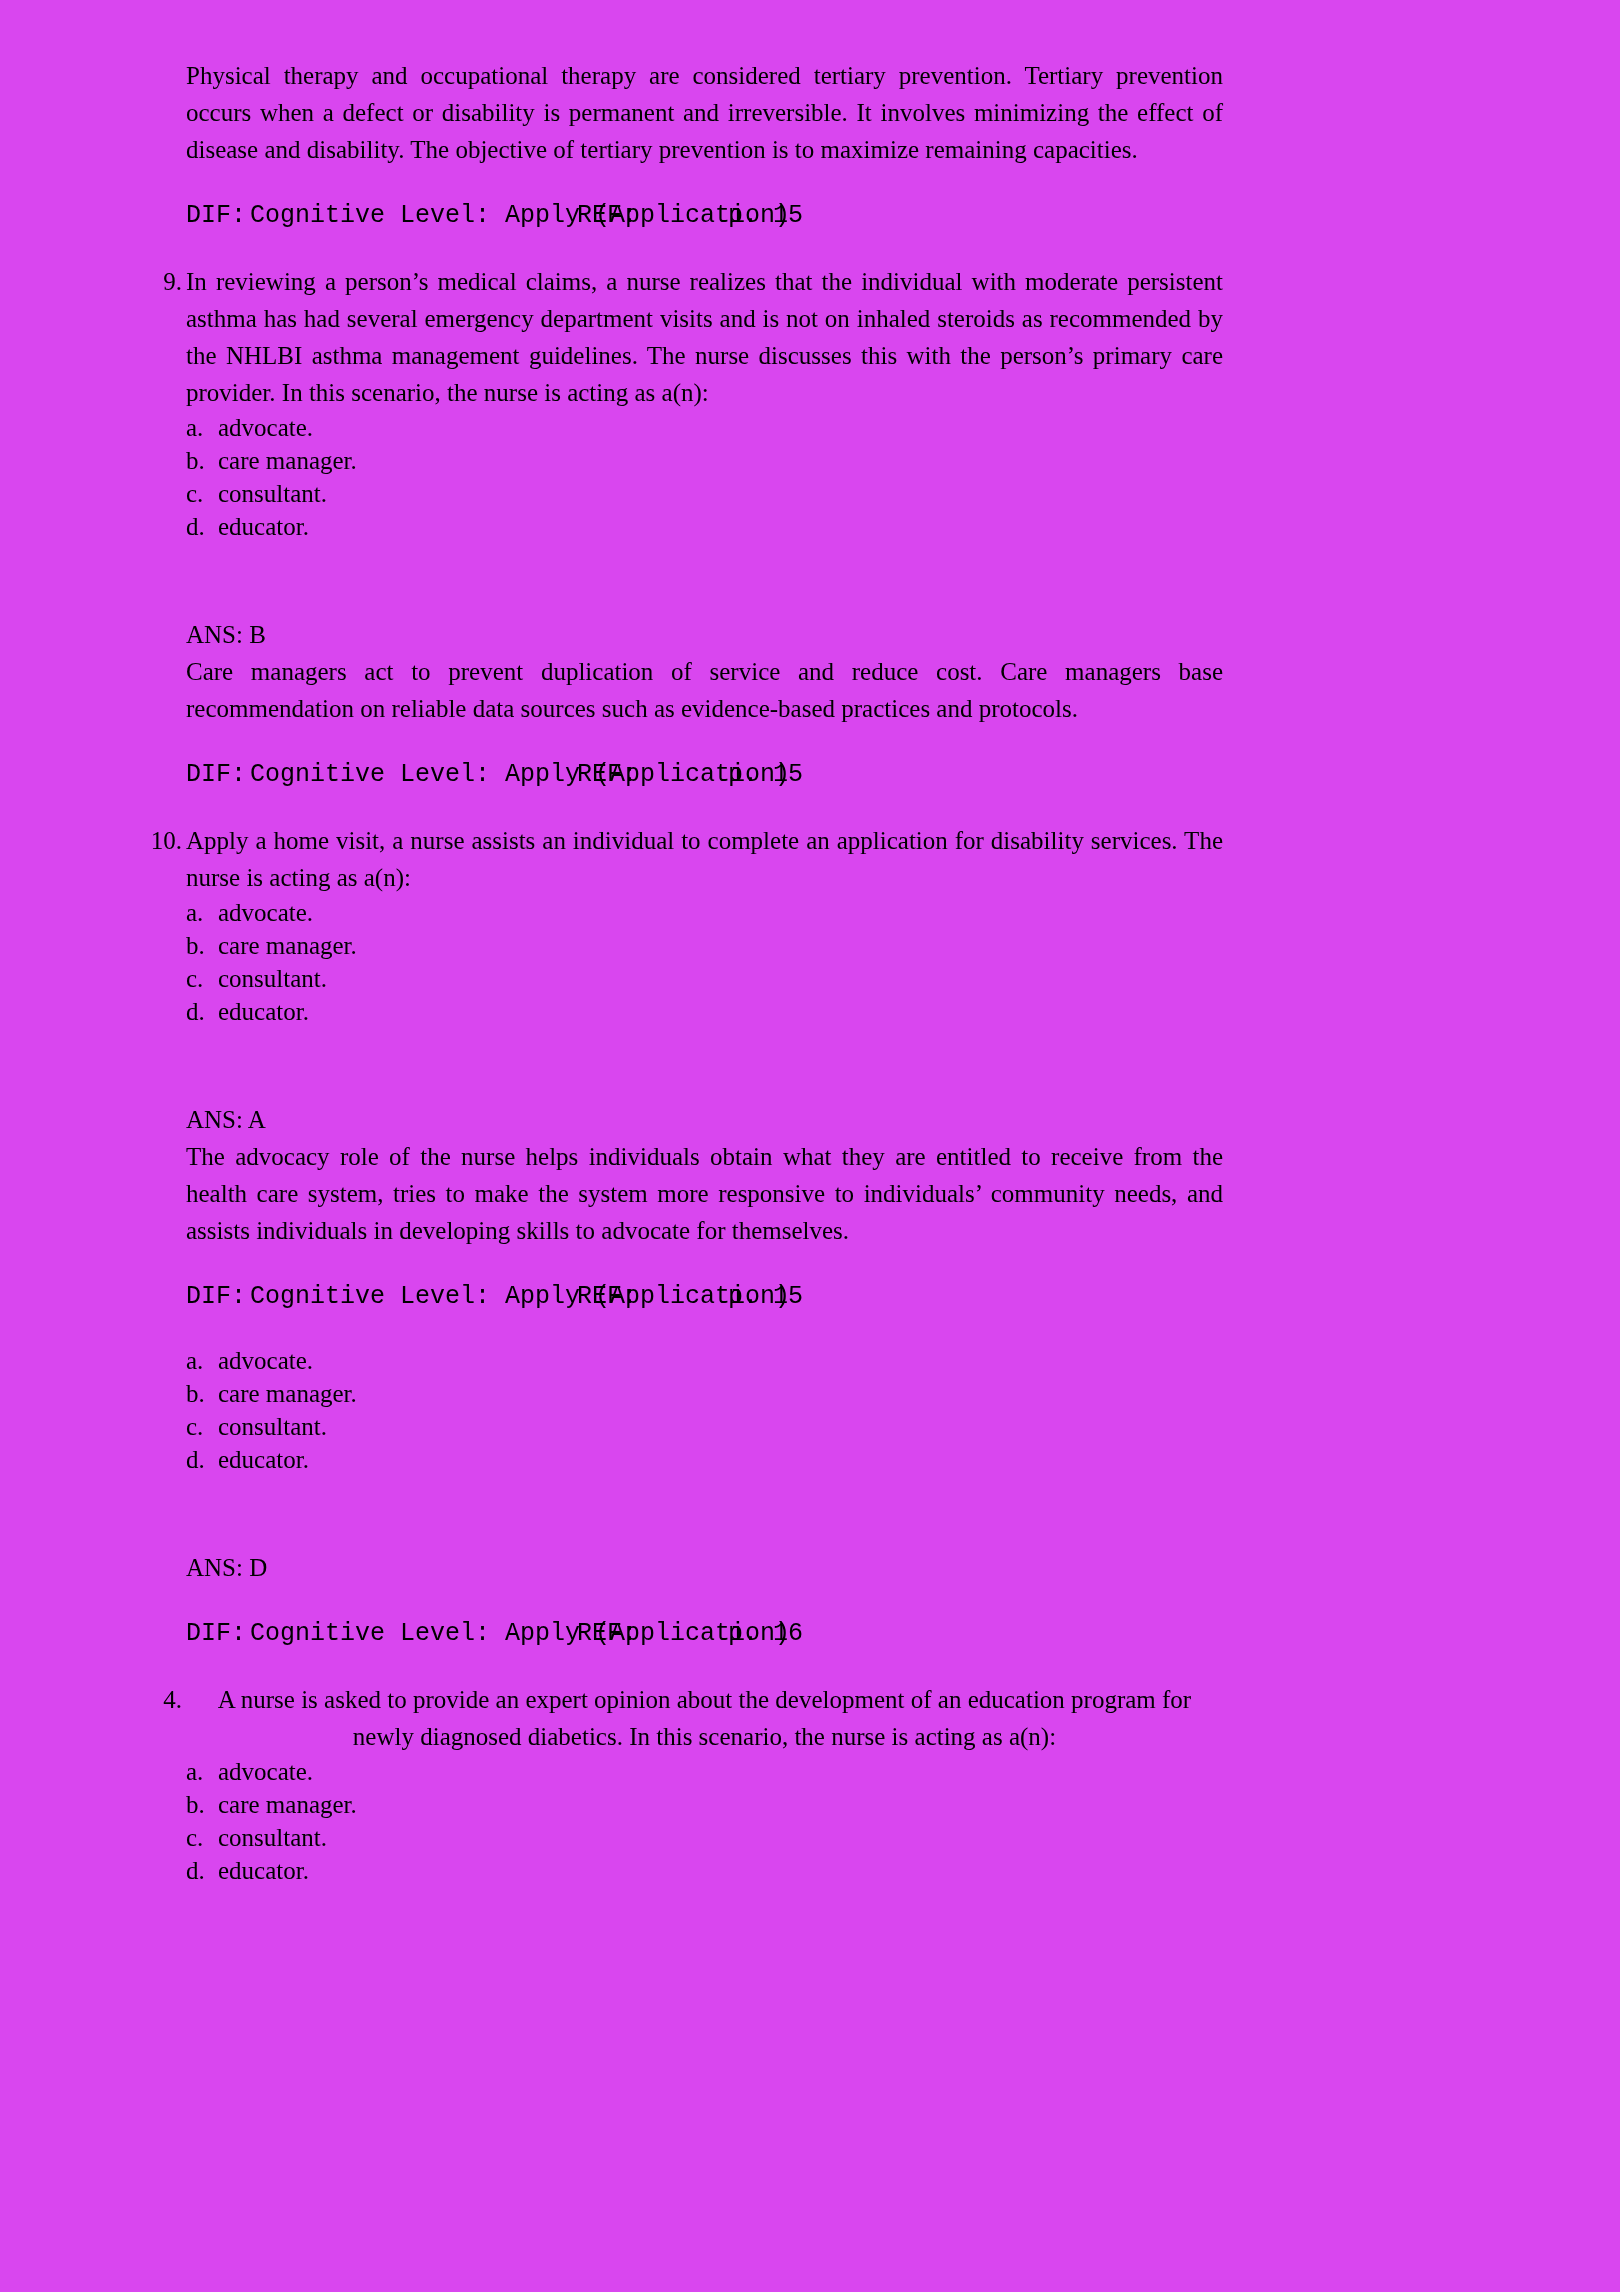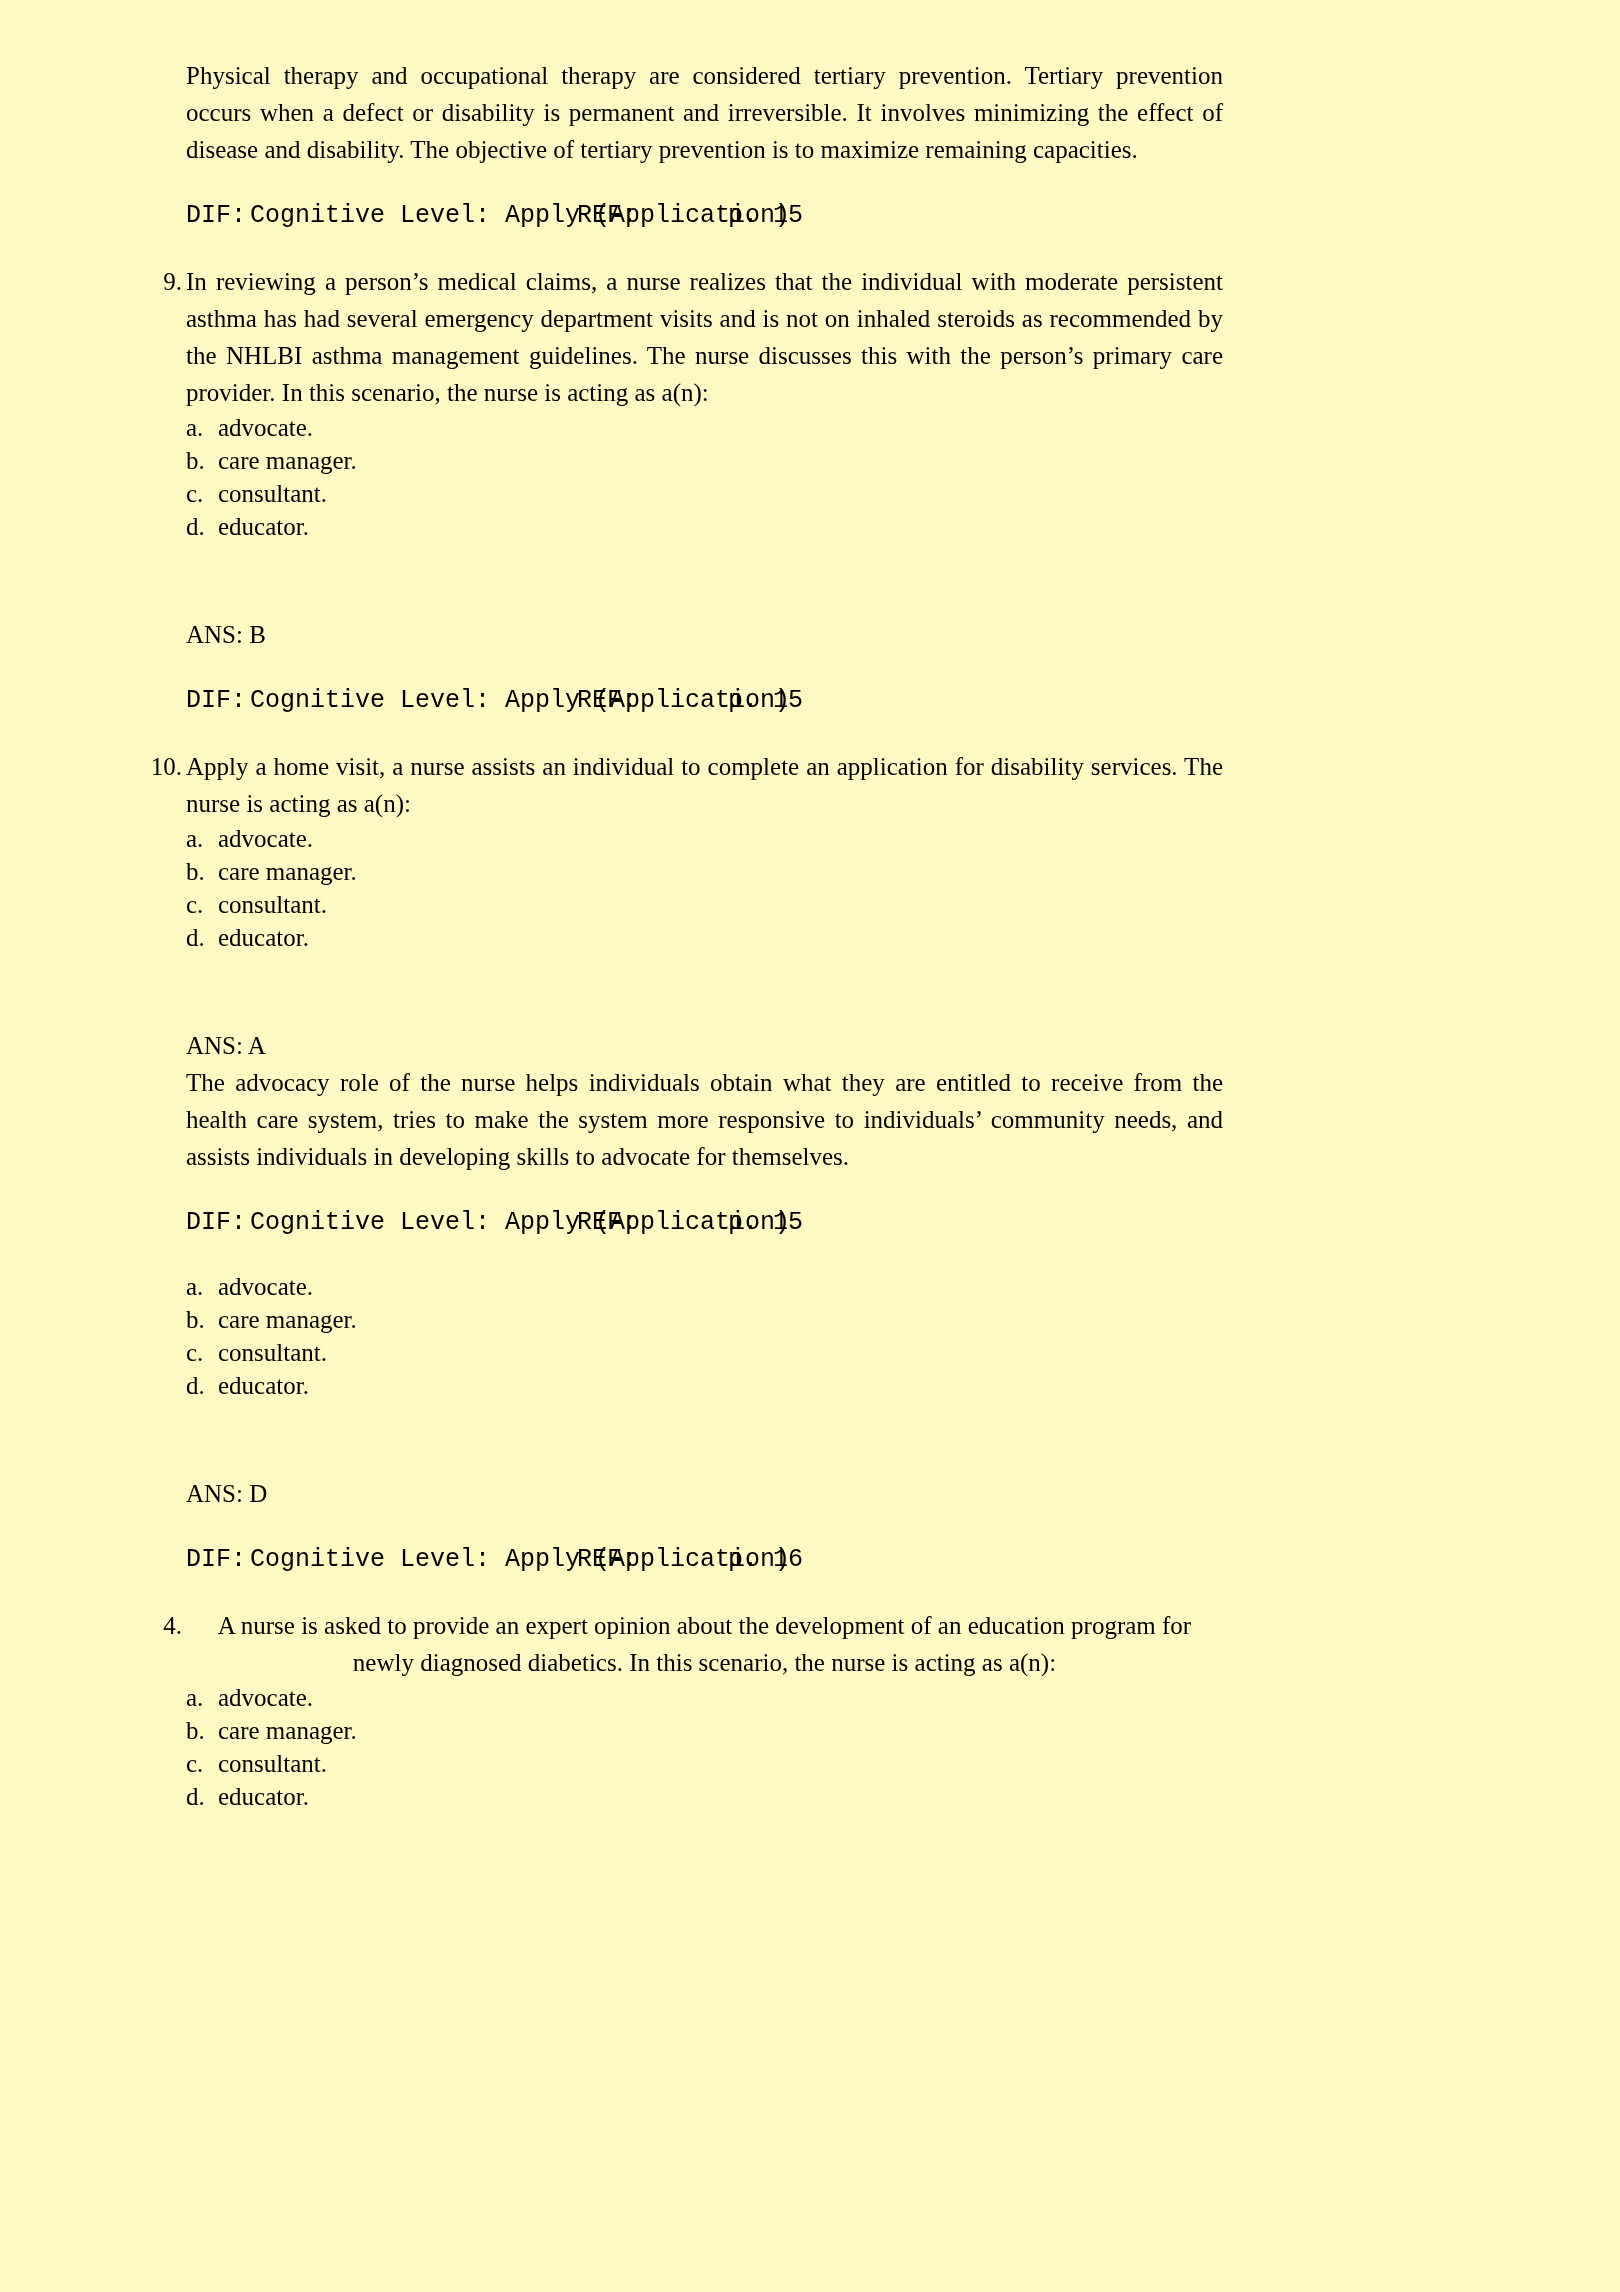--- a/index.html
+++ b/index.html
@@ -9,21 +9,21 @@
     background: #ffffff;
   }
   body {
     font-family: "Liberation Serif", "DejaVu Serif", serif;
     color: #000000;
   }
   .page {
     position: relative;
     width: 1620px;
     height: 2293px;
-    background: #fef9c3;
+    background: #d946ef;
     margin: 0 auto;
     overflow: hidden;
   }
   .content {
     position: absolute;
     left: 145px;
     top: 57px;
     width: 1078px;
   }
 
@@ -129,20 +129,21 @@
     <ul class="options">
       <li><span class="opt-letter">a.</span><span>advocate.</span></li>
       <li><span class="opt-letter">b.</span><span>care manager.</span></li>
       <li><span class="opt-letter">c.</span><span>consultant.</span></li>
       <li><span class="opt-letter">d.</span><span>educator.</span></li>
     </ul>
 
     <div class="spacer-xl"></div>
 
     <div class="ans-line">ANS: B</div>
+    <p class="para">Care managers act to prevent duplication of service and reduce cost. Care managers base recommendation on reliable data sources such as evidence-based practices and protocols.</p>
 
     <div class="spacer-md"></div>
 
     <div class="difref">
       <span class="dif-label">DIF:</span>
       <span class="dif-value">Cognitive Level: Apply (Application)</span>
       <span class="ref-label">REF:</span>
       <span class="ref-value">p. 15</span>
     </div>
 

